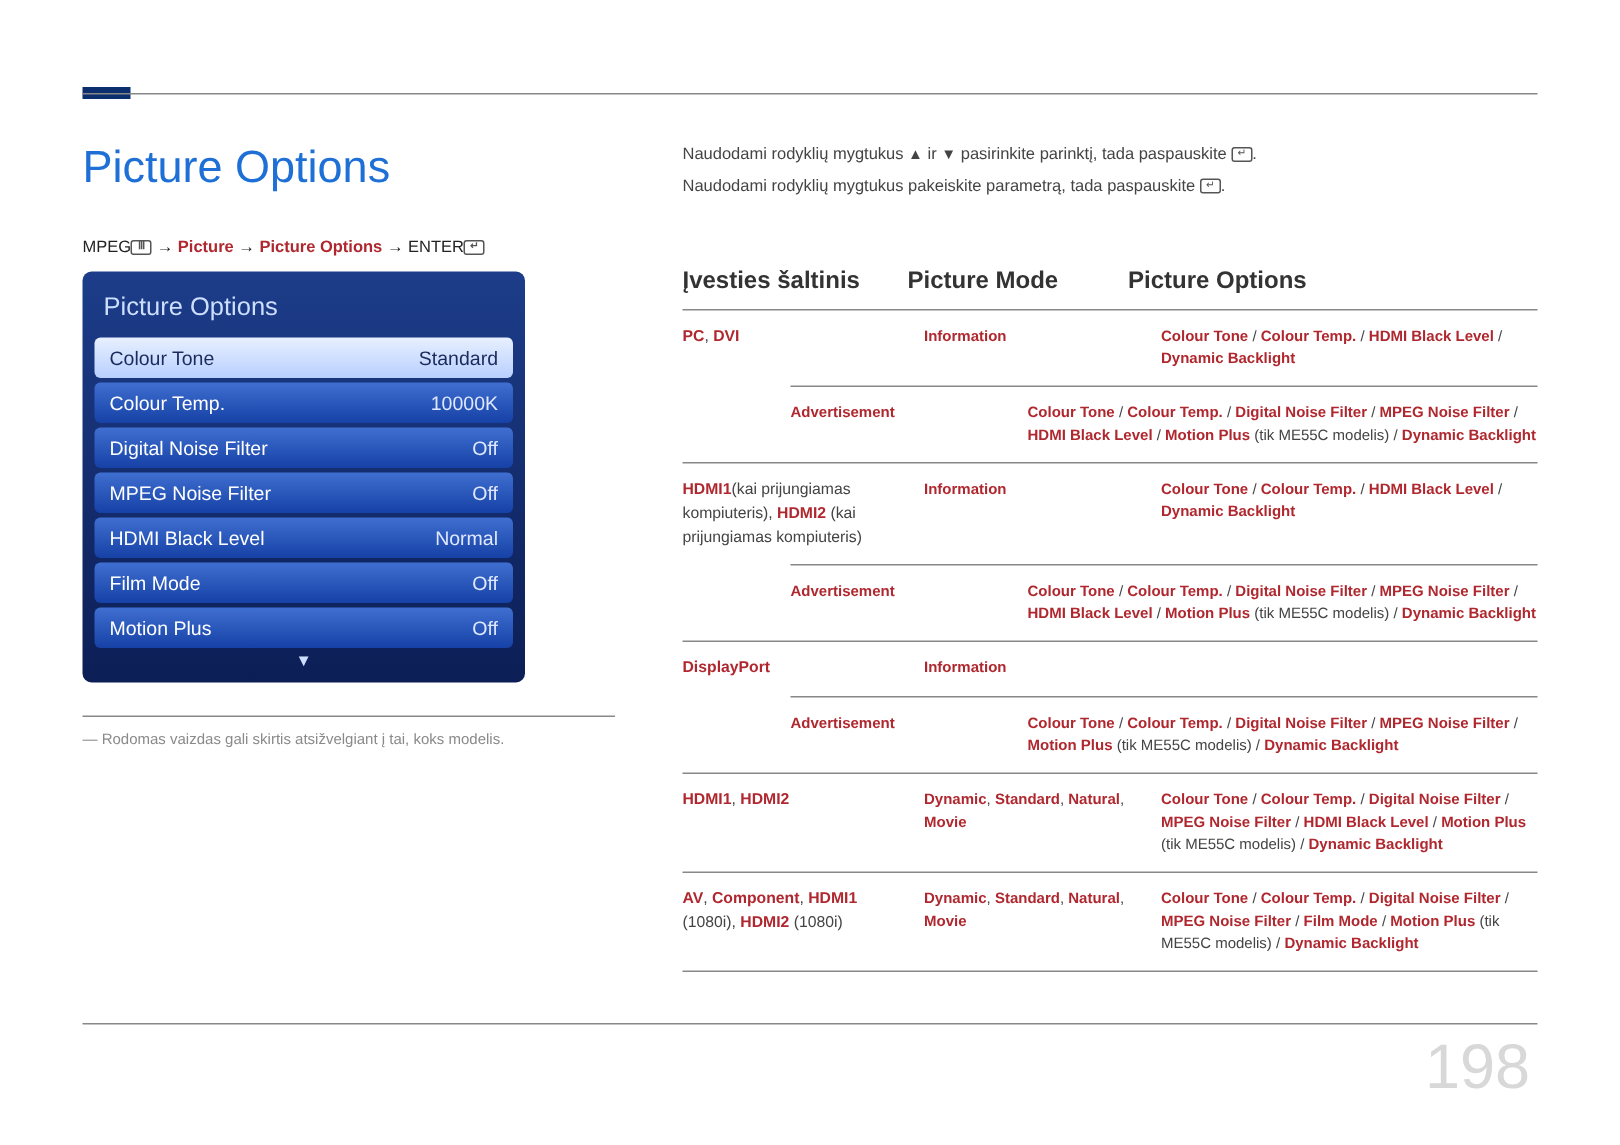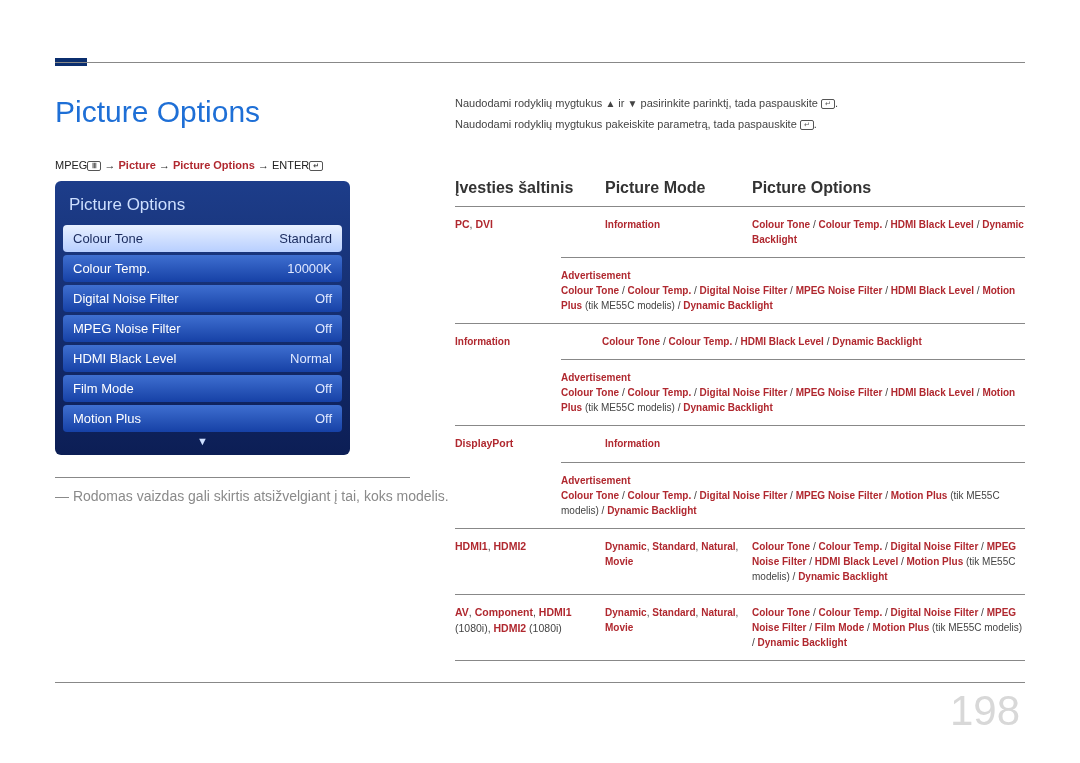--- a/index.html
+++ b/index.html
@@ -92,21 +92,21 @@
     color: #cddfff;
     font-size: 11px;
     margin-top: 2px;
   }
   .note-rule {
     width: 355px;
     border-top: 1px solid #888;
     margin-top: 22px;
   }
   .note {
-    font-size: 14px;
+    font-size: 10px;
     color: #8a8a8a;
     margin-top: 10px;
   }
   .right-block {
     position: absolute;
     top: 95px;
     left: 455px;
     width: 570px;
     font-size: 11px;
     color: #444;
@@ -122,22 +122,23 @@
     color: #333;
   }
   .col1 { width: 150px; }
   .col2 { width: 147px; }
   .col3 { flex: 1; }
   .tbl { margin-top: 6px; border-top: 1px solid #888; }
   .group { border-bottom: 1px solid #888; padding: 0; }
   .subrow {
     display: flex;
     padding: 10px 0;
-  }
-  .subrow + .subrow { border-top: 1px solid #888; margin-left: 106px; flex-direction: column; }
+    gap: 11px;
+  }
+  .subrow + .subrow { border-top: 1px solid #888; margin-left: 72px; }
   .subrow.full { margin-left: 0; }
   .subrow.full .col1 { width: 150px; }
   .subrow .col2, .subrow .col3 { font-size: 10px; }
   .subrow .col1 { font-size: 10.5px; }
   .red { color: #b0282f; font-weight: 600; }
   .black { color: #444; font-weight: 400; }
   .sub2col .col2 { width: 147px; }
   .page-num {
     position: absolute;
     right: 60px;
@@ -233,20 +234,21 @@
           <div class="col2"><span class="red">Information</span></div>
           <div class="col3"><span class="red">Colour Tone</span><span class="black"> / </span><span class="red">Colour Temp.</span><span class="black"> / </span><span class="red">HDMI Black Level</span><span class="black"> / </span><span class="red">Dynamic Backlight</span></div>
         </div>
         <div class="subrow sub2col">
           <div class="col2"><span class="red">Advertisement</span></div>
           <div class="col3"><span class="red">Colour Tone</span><span class="black"> / </span><span class="red">Colour Temp.</span><span class="black"> / </span><span class="red">Digital Noise Filter</span><span class="black"> / </span><span class="red">MPEG Noise Filter</span><span class="black"> / </span><span class="red">HDMI Black Level</span><span class="black"> / </span><span class="red">Motion Plus</span><span class="black"> (tik ME55C modelis) / </span><span class="red">Dynamic Backlight</span></div>
         </div>
       </div>
       <div class="group">
         <div class="subrow sub2col full">
+          <div class="col1"><span class="red">HDMI1</span><span class="black">(kai prijungiamas kompiuteris), </span><span class="red">HDMI2</span><span class="black"> (kai prijungiamas kompiuteris)</span></div>
           <div class="col2"><span class="red">Information</span></div>
           <div class="col3"><span class="red">Colour Tone</span><span class="black"> / </span><span class="red">Colour Temp.</span><span class="black"> / </span><span class="red">HDMI Black Level</span><span class="black"> / </span><span class="red">Dynamic Backlight</span></div>
         </div>
         <div class="subrow sub2col">
           <div class="col2"><span class="red">Advertisement</span></div>
           <div class="col3"><span class="red">Colour Tone</span><span class="black"> / </span><span class="red">Colour Temp.</span><span class="black"> / </span><span class="red">Digital Noise Filter</span><span class="black"> / </span><span class="red">MPEG Noise Filter</span><span class="black"> / </span><span class="red">HDMI Black Level</span><span class="black"> / </span><span class="red">Motion Plus</span><span class="black"> (tik ME55C modelis) / </span><span class="red">Dynamic Backlight</span></div>
         </div>
       </div>
       <div class="group">
         <div class="subrow sub2col full">

